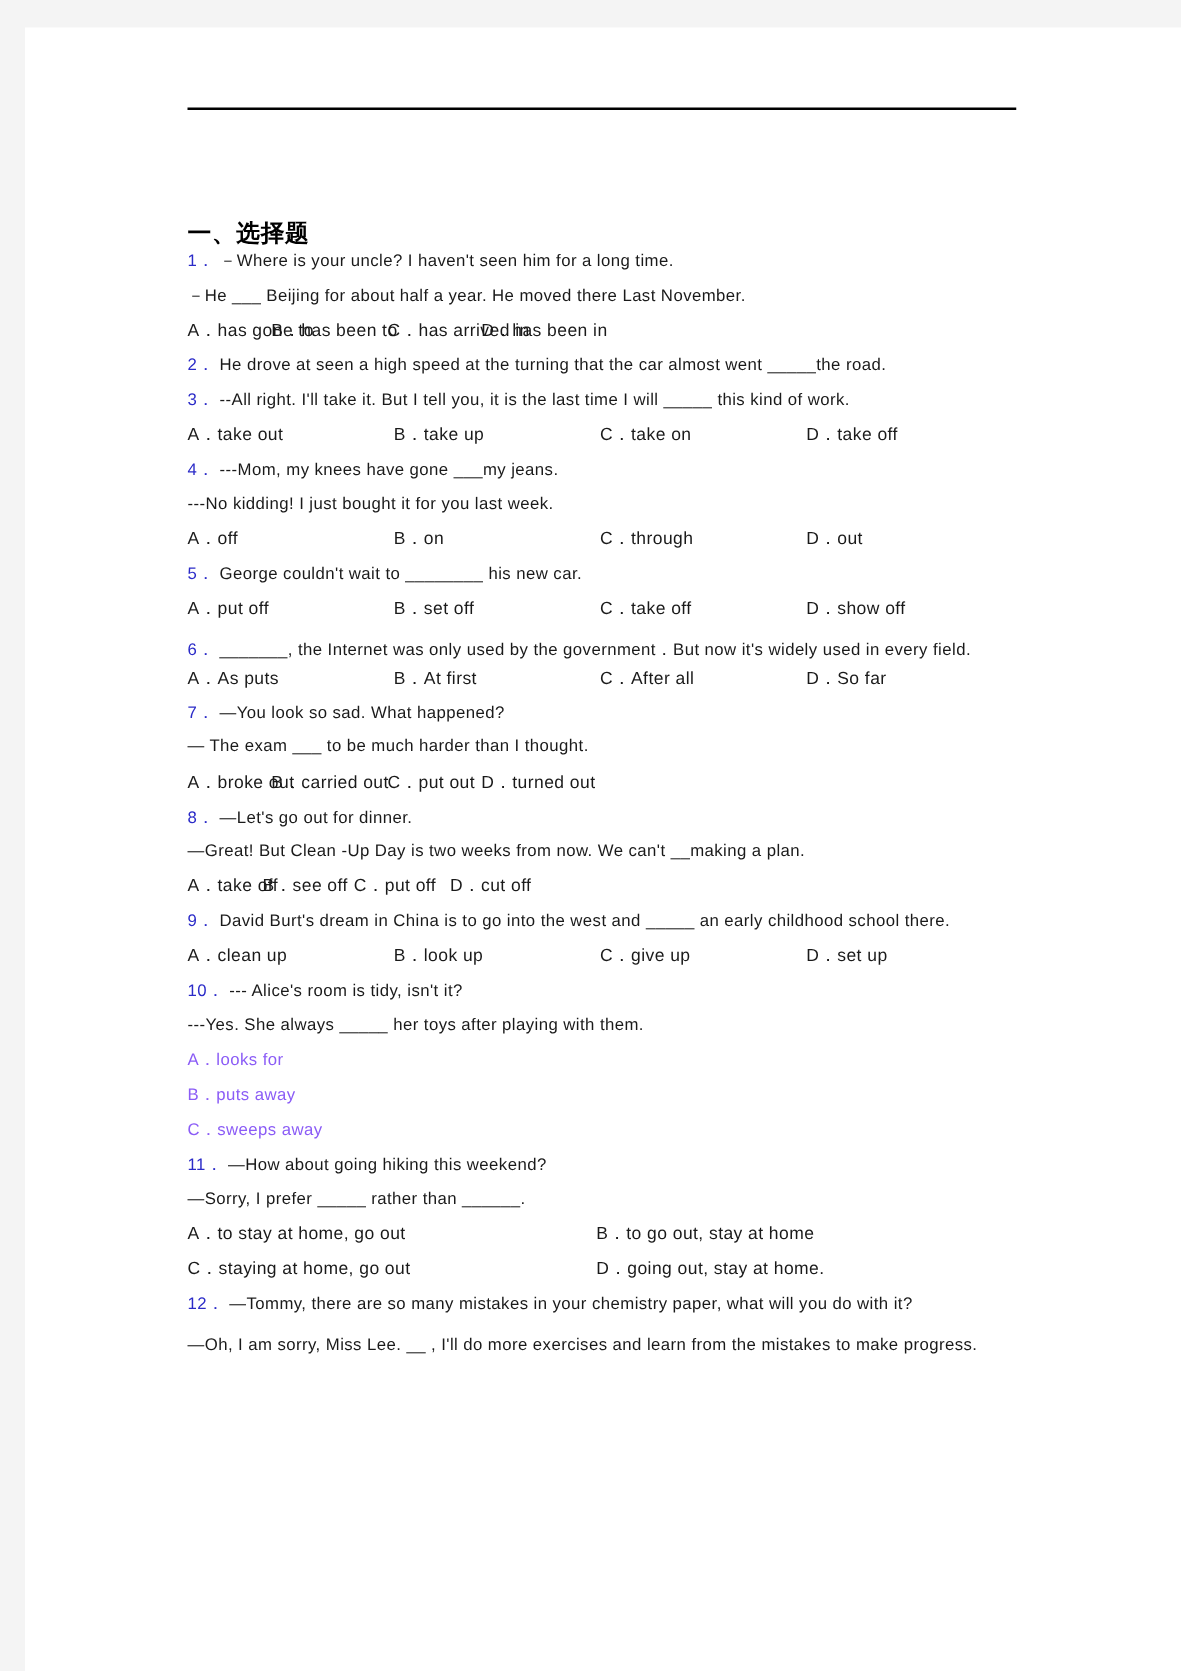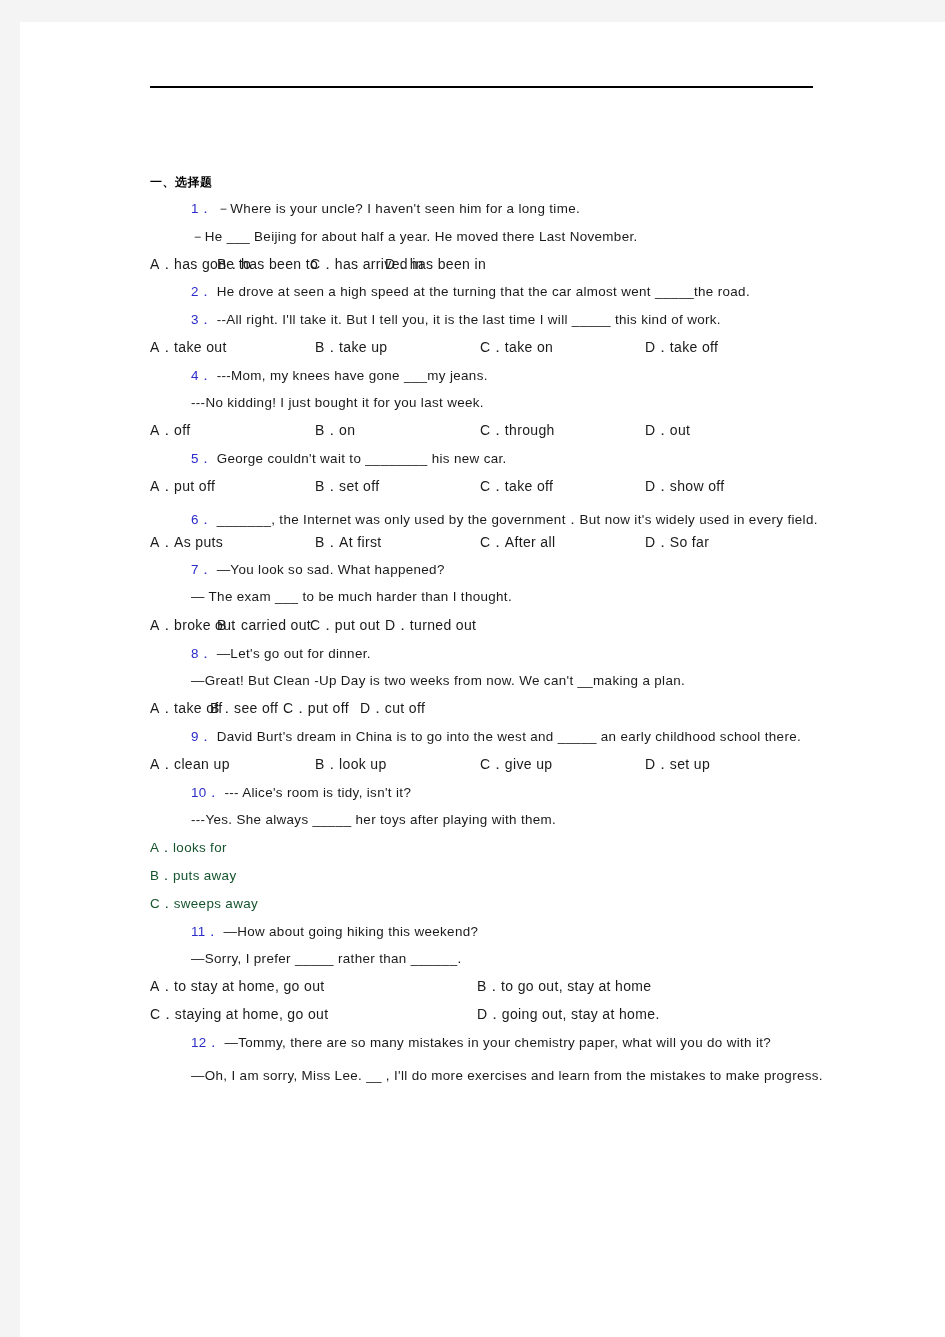--- a/index.html
+++ b/index.html
@@ -33,39 +33,38 @@
     top: 64px;
     width: 663px;
     height: 0;
     border-top: 2px solid #000000;
   }
   .heading {
     position: absolute;
     left: 130px;
     top: 152px;
     font-family: Liberation Sans, sans-serif;
-    font-size: 12px;
+    font-size: 19px;
     font-weight: bold;
     color: #000000;
     letter-spacing: 0.5px;
   }
   .lines {
     position: absolute;
     left: 0;
     top: 178px;
     width: 700px;
   }
   .ln {
     position: relative;
     height: 27.8px;
     font-size: 13.4px;
     color: #1a1a1a;
     white-space: nowrap;
     letter-spacing: 0.35px;
-    margin-left: 41px;
   }
   .ln.wrap {
     white-space: normal;
     height: auto;
     line-height: 27.8px;
     width: 682px;
   }
   .qnum {
     color: #2b2bc8;
     font-weight: normal;
@@ -97,21 +96,21 @@
   .optrow.c4tight2 .op:nth-child(3) { left: 133px; }
   .optrow.c4tight2 .op:nth-child(4) { left: 210px; }
 
   .optrow.c2 .op:nth-child(1) { left: 0px; }
   .optrow.c2 .op:nth-child(2) { left: 327px; }
 
   .optcol {
     position: relative;
     height: 27.8px;
     font-size: 13.4px;
-    color: #14532d;
+    color: #8b5cf6;
     letter-spacing: 0.35px;
     white-space: nowrap;
   }
 </style>
 </head>
 <body>
 
 <div class="page">
 
   <div class="rule"></div>

